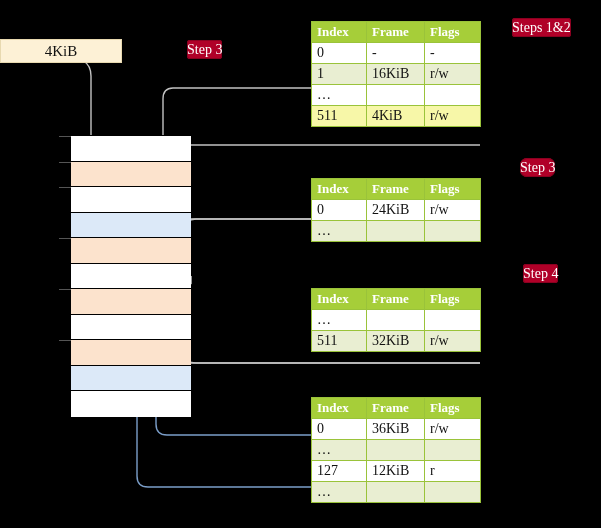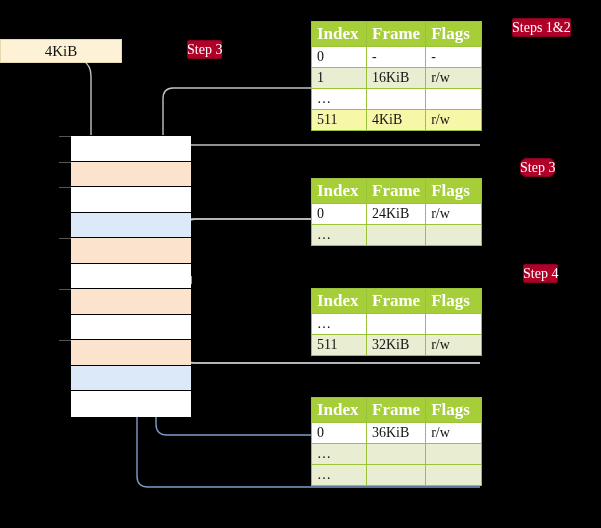--- a/index.html
+++ b/index.html
@@ -27,21 +27,21 @@
   .tick{position:absolute;left:-12px;width:12px;height:0;
         border-top:1px solid #555;}
 
   
   .ptable{position:absolute;border-collapse:collapse;background:#fff;
           border:1px solid #9ac33a;}
   .ptable td,.ptable th{border:1px solid #9ac33a;
         font-family:"Liberation Serif",serif;font-size:14px;
         padding:2px 5px;height:21px;box-sizing:border-box;
         text-align:left;vertical-align:middle;white-space:nowrap;}
-  .ptable th{background:#a6ce39;color:#fff;font-weight:bold;font-size:17px;}
+  .ptable th{background:#a6ce39;color:#fff;font-weight:bold;font-size:13px;}
   .ptable td{color:#111;}
   .ptable tr.alt td{background:#e9eed2;}
   .ptable tr.plain td{background:#fff;}
   .ptable .hl{background:#f7f7a8 !important;}
   .c-idx{width:55px;} .c-frm{width:58px;} .c-flg{width:56px;}
 
   svg.wires{position:absolute;left:0;top:0;width:601px;height:528px;
             pointer-events:none;}
 </style>
 </head>
@@ -204,20 +204,25 @@
           <tr class="plain">
             <td class="c-idx">0</td>
             <td class="c-frm">36KiB</td>
             <td class="c-flg">r/w</td>
           </tr>
           <tr class="alt">
             <td class="c-idx">…</td>
             <td class="c-frm"></td>
             <td class="c-flg"></td>
           </tr>
+          <tr class="plain">
+            <td class="c-idx">127</td>
+            <td class="c-frm">12KiB</td>
+            <td class="c-flg">r</td>
+          </tr>
           <tr class="alt">
             <td class="c-idx">…</td>
             <td class="c-frm"></td>
             <td class="c-flg"></td>
           </tr>
         </tbody>
       </table>
     </div>
 
 </div>

